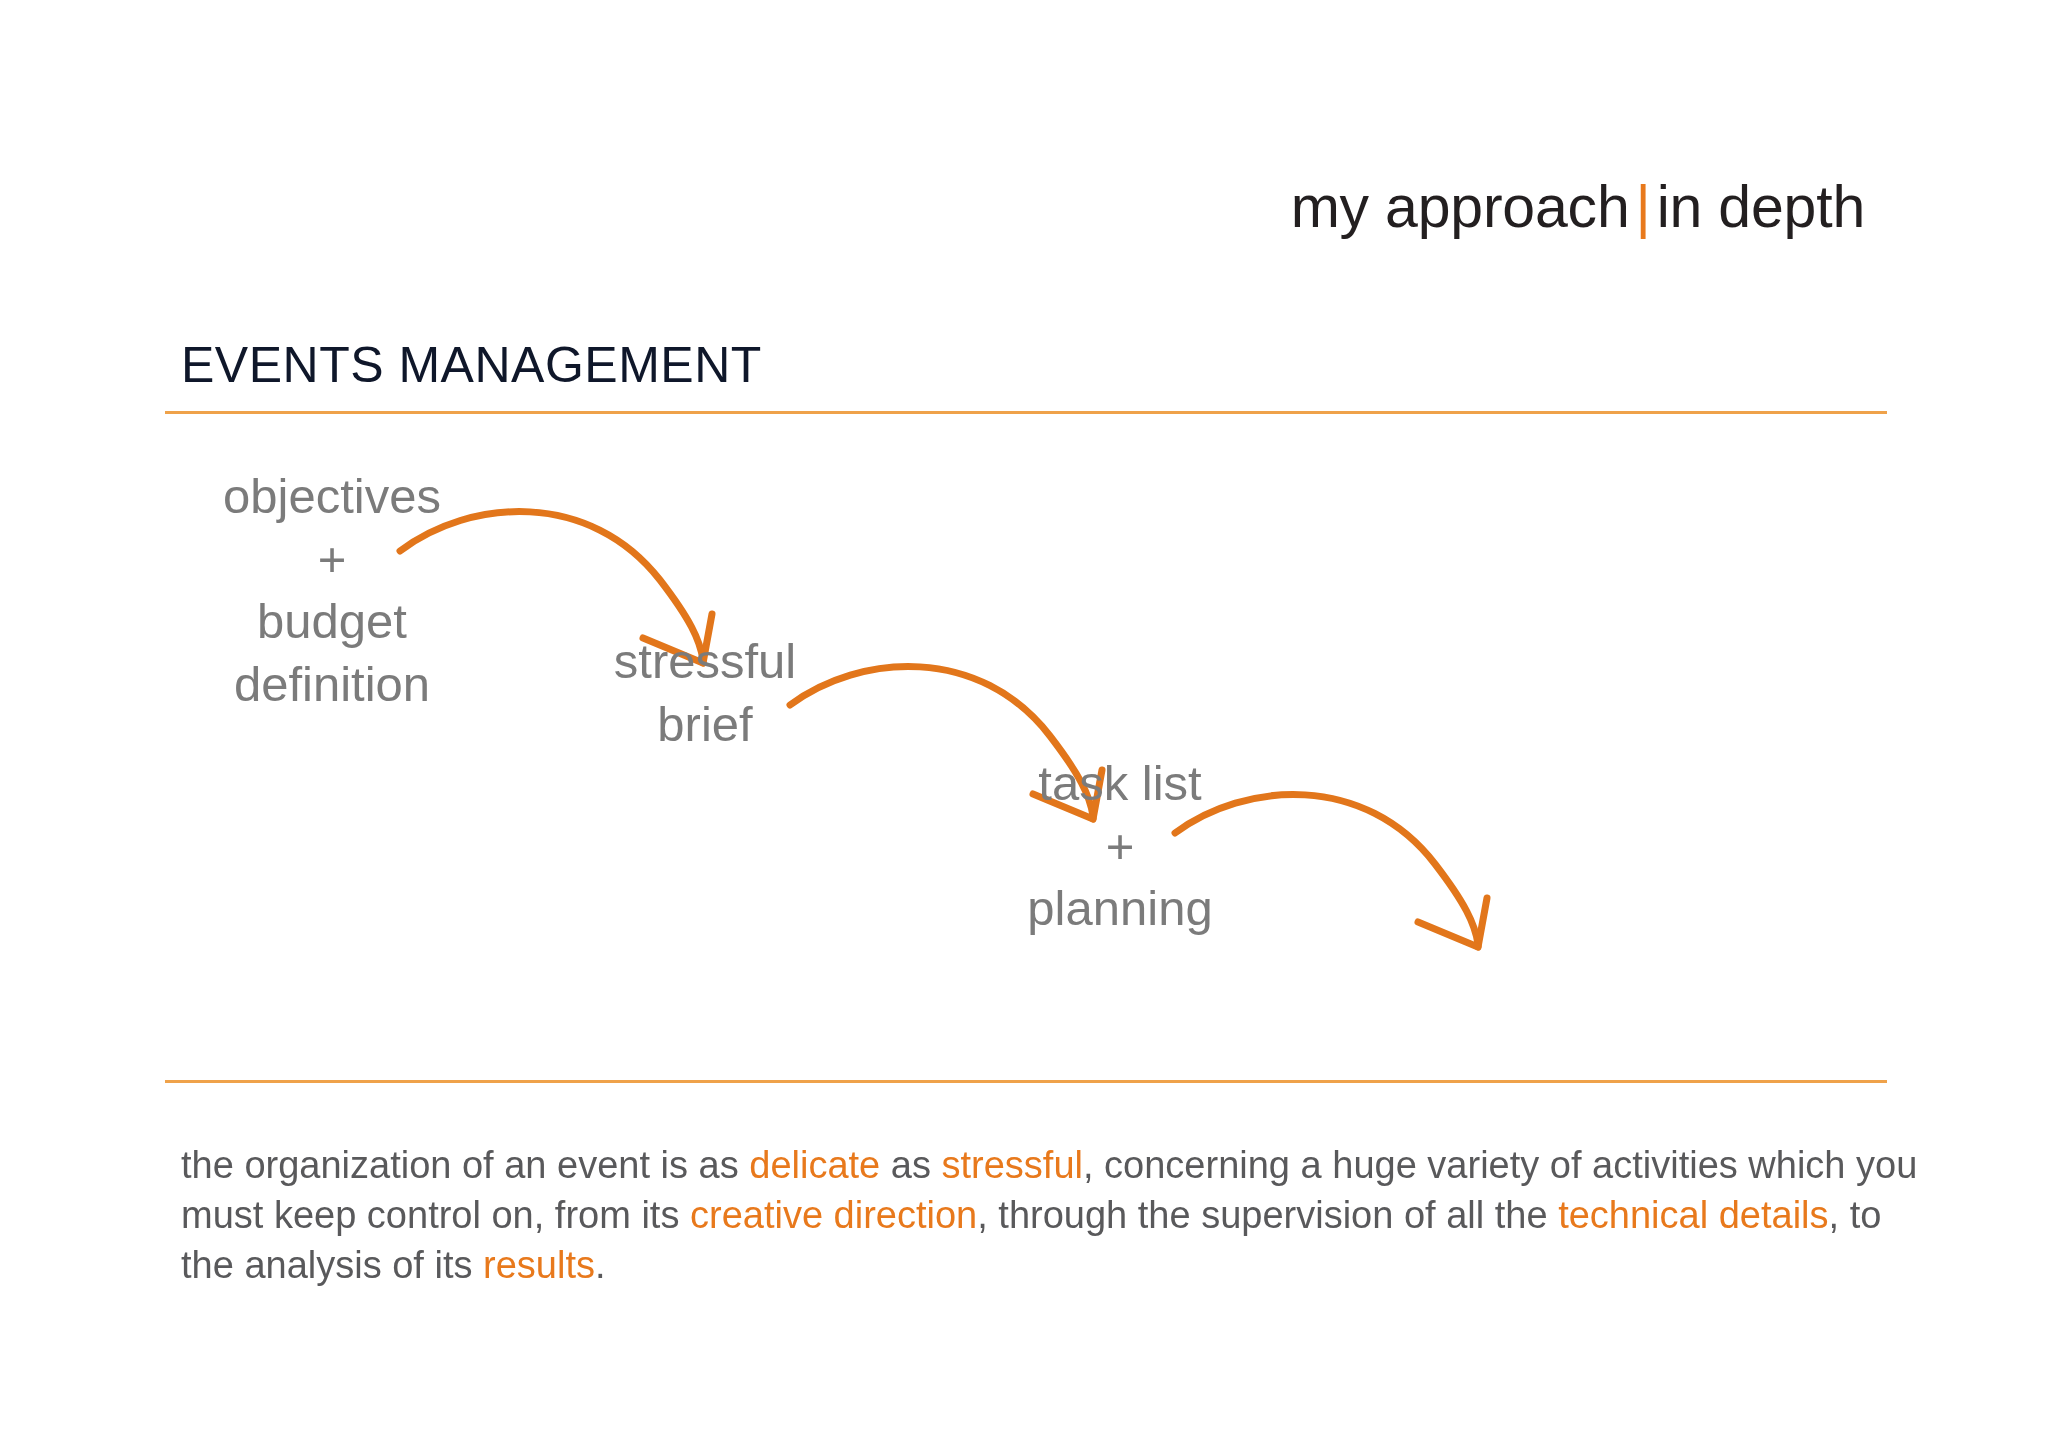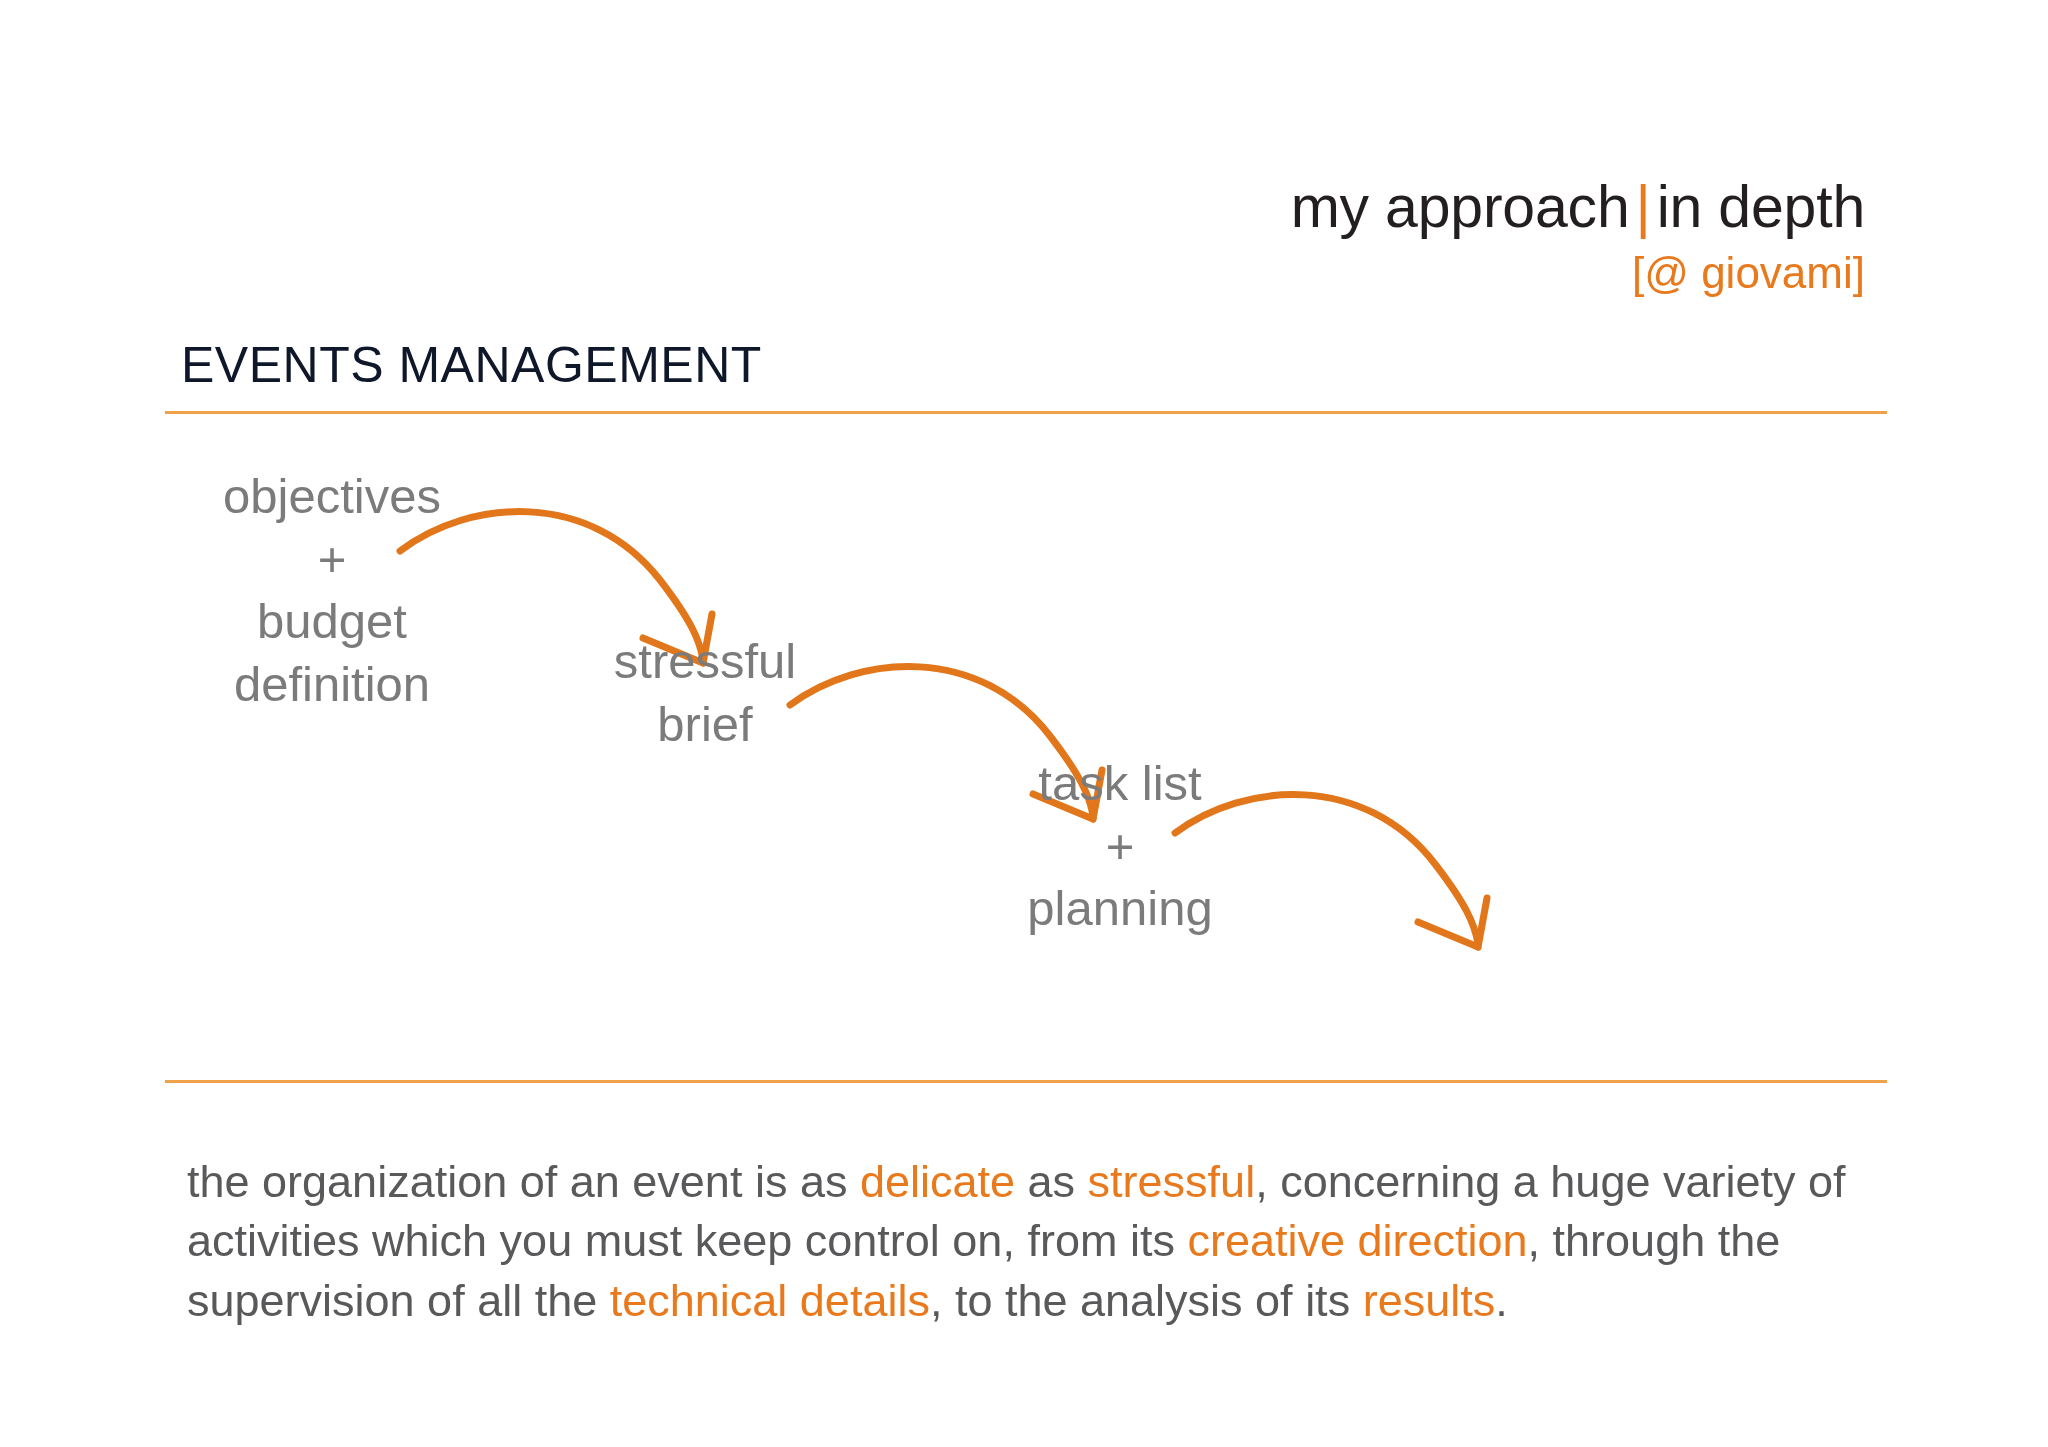--- a/index.html
+++ b/index.html
@@ -90,38 +90,36 @@
     white-space: pre-line;
   }
   #step-1 { left: 212px;  top: 45px;  width: 240px; }
   #step-2 { left: 585px;  top: 210px; width: 240px; }
   #step-3 { left: 1000px;  top: 332px; width: 240px; }
   #step-4 { left: 1400px; top: 487px; width: 420px; }
 
   
   #paragraph {
     position: absolute;
-    left: 187px;
+    left: 181px;
     top: 1140px;
     width: 1760px;
-    font-size: 45px;
+    font-size: 38px;
     line-height: 1.32;
     color: #59595b;
-    margin-top: 12px;
   }
   #paragraph .hl { color: #e8791c; }
 </style>
 </head>
 <body>
 
 <div id="slide">
 
   <div id="header-block">
     <div id="header-title"><span>my approach</span><span class="pipe">|</span><span>in depth</span></div>
-    <div id="header-handle">[@ giovami]</div>
   </div>
 
   <div id="section-title">EVENTS MANAGEMENT</div>
 
   <div id="rule-top" class="rule"></div>
 
   <div id="diagram">
 
     <svg id="flow-svg" viewBox="0 0 2048 660" preserveAspectRatio="none">
       <g fill="none" stroke="#e2761b" stroke-width="7" stroke-linecap="round" stroke-linejoin="round">

